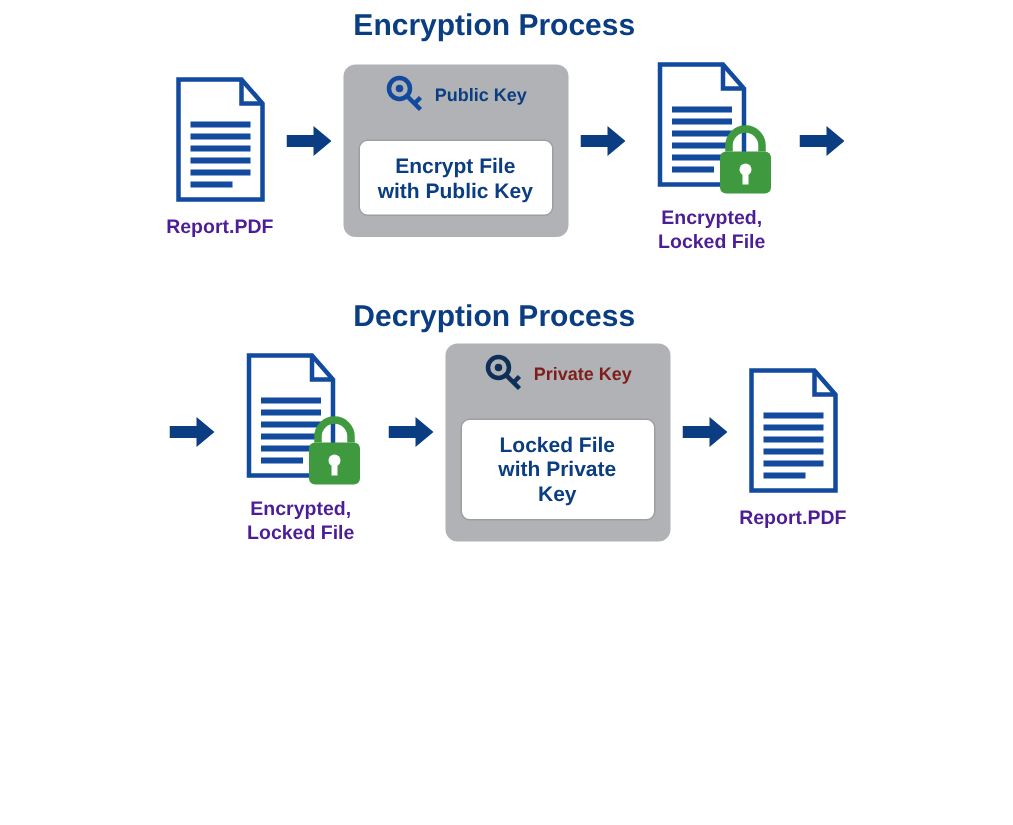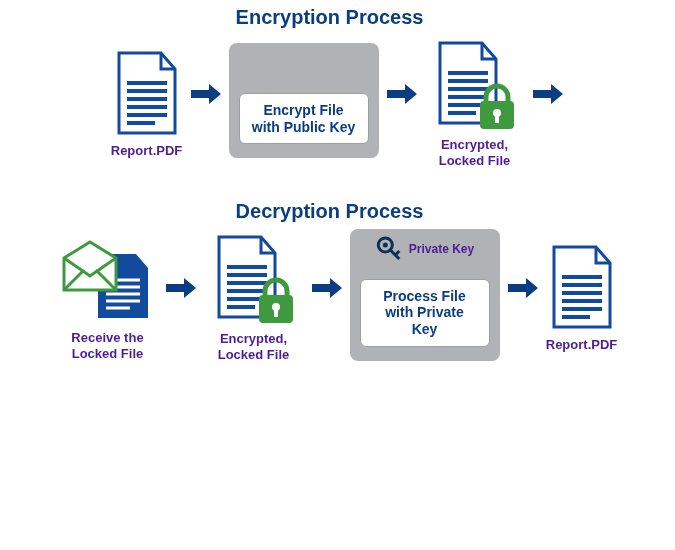--- a/index.html
+++ b/index.html
@@ -107,20 +107,29 @@
     <div class="caption">Report.PDF</div>
   </div>
 
   <div class="arrow">
     <svg width="30" height="24" viewBox="0 0 30 24">
         <path d="M0 8 H18 V2 L30 12 L18 22 V16 H0 Z" fill="#0a3d82"></path>
       </svg>
   </div>
 
   <div class="process-box">
+    <div class="key-area">
+      <svg width="28" height="28" viewBox="0 0 28 28">
+        <circle cx="10" cy="10" r="7" fill="none" stroke="#124a9e" stroke-width="3"></circle>
+        <circle cx="10" cy="10" r="2.5" fill="#124a9e"></circle>
+        <line x1="14" y1="14" x2="24" y2="24" stroke="#124a9e" stroke-width="3"></line>
+        <line x1="20" y1="20" x2="24" y2="16" stroke="#124a9e" stroke-width="3"></line>
+      </svg>
+      <span class="key-label">Public Key</span>
+    </div>
     <div class="inner-label">Encrypt File with Public Key</div>
   </div>
 
   <div class="arrow">
     <svg width="30" height="24" viewBox="0 0 30 24">
         <path d="M0 8 H18 V2 L30 12 L18 22 V16 H0 Z" fill="#0a3d82"></path>
       </svg>
   </div>
 
   <div class="node">
@@ -151,40 +160,20 @@
       </svg>
   </div>
 
 
 </div>
 
 <div class="stage-title" style="margin-top:26px">Decryption Process</div>
 
 <div class="row">
 
-  <div class="node">
-    <svg class="doc-icon" width="96" height="90" viewBox="0 0 96 90">
-      <g transform="translate(34,18)">
-        <path d="M4 2 H42 L54 16 V66 H4 Z" fill="#124a9e"></path>
-        <g stroke="#fff" stroke-width="3">
-          <line x1="12" y1="28" x2="46" y2="28"></line>
-          <line x1="12" y1="35" x2="46" y2="35"></line>
-          <line x1="12" y1="42" x2="46" y2="42"></line>
-          <line x1="12" y1="49" x2="46" y2="49"></line>
-          <line x1="12" y1="56" x2="36" y2="56"></line>
-        </g>
-      </g>
-      <g transform="translate(0,6)">
-        <path d="M4 18 L30 2 L56 18 V50 H4 Z" fill="#fff" stroke="#3f9a3f" stroke-width="3"></path>
-        <path d="M4 18 L30 36 L56 18" fill="none" stroke="#3f9a3f" stroke-width="3"></path>
-        <path d="M4 50 L24 30 M56 50 L36 30" stroke="#3f9a3f" stroke-width="3"></path>
-      </g>
-    </svg>
-    <div class="caption">Receive the Locked File</div>
-  </div>
 
   <div class="arrow">
     <svg width="30" height="24" viewBox="0 0 30 24">
         <path d="M0 8 H18 V2 L30 12 L18 22 V16 H0 Z" fill="#0a3d82"></path>
       </svg>
   </div>
 
   <div class="node">
     <svg class="doc-icon" width="86" height="92" viewBox="0 0 86 92">
       <path d="M8 4 H50 L64 20 V84 H8 Z" fill="#fff" stroke="#124a9e" stroke-width="3"></path>
@@ -214,23 +203,23 @@
   </div>
 
   <div class="process-box">
     <div class="key-area">
       <svg width="28" height="28" viewBox="0 0 28 28">
         <circle cx="10" cy="10" r="7" fill="none" stroke="#0e2f57" stroke-width="3"></circle>
         <circle cx="10" cy="10" r="2.5" fill="#0e2f57"></circle>
         <line x1="14" y1="14" x2="24" y2="24" stroke="#0e2f57" stroke-width="3"></line>
         <line x1="20" y1="20" x2="24" y2="16" stroke="#0e2f57" stroke-width="3"></line>
       </svg>
-      <span class="key-label" style="color:#4c1d95">Private Key</span>
+      <span class="key-label" style="color:#7f1d1d">Private Key</span>
     </div>
-    <div class="inner-label">Process File with Private Key</div>
+    <div class="inner-label">Locked File with Private Key</div>
   </div>
 
   <div class="arrow">
     <svg width="30" height="24" viewBox="0 0 30 24">
         <path d="M0 8 H18 V2 L30 12 L18 22 V16 H0 Z" fill="#0a3d82"></path>
       </svg>
   </div>
 
   <div class="node">
     <svg class="doc-icon" width="72" height="88" viewBox="0 0 72 88">

